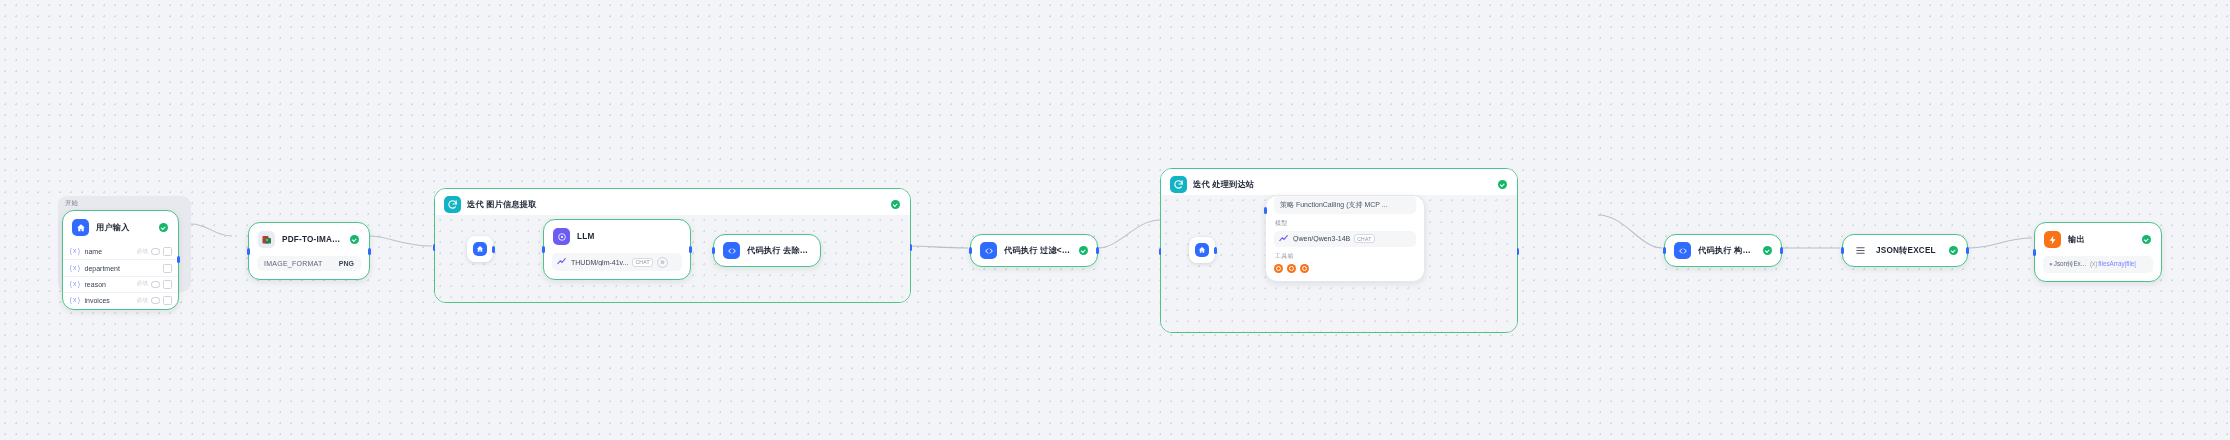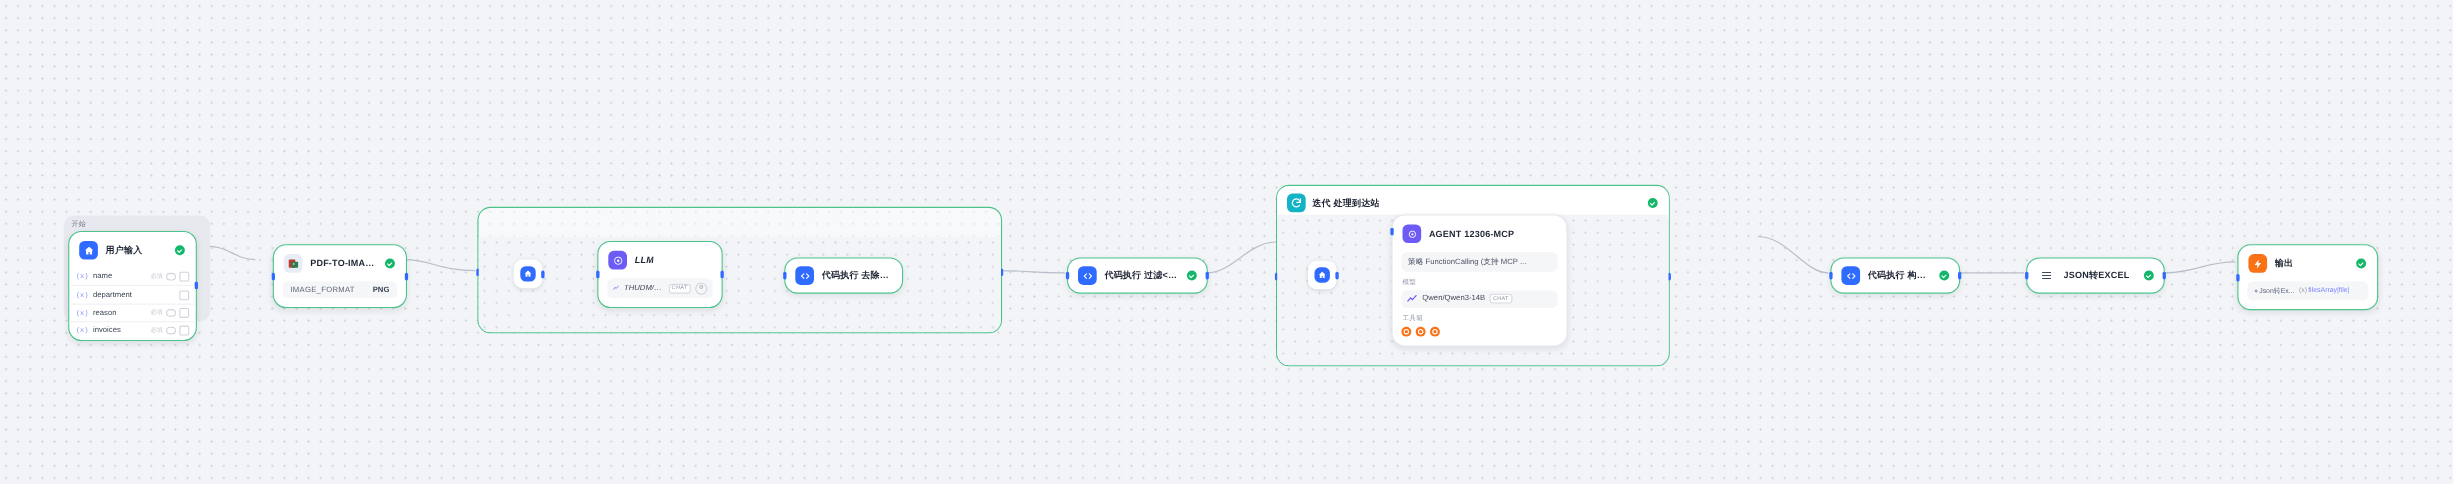--- a/index.html
+++ b/index.html
@@ -256,31 +256,41 @@
         <span class="k">IMAGE_FORMAT</span>
         <span class="v">PNG</span>
       </div>
     </div>
   </div>
 
   <div class="group" style="left:434px;top:188px;width:477px;height:115px;">
     <span class="handle l" style="top:58px"></span>
     <span class="handle r" style="top:58px"></span>
     <div class="group-body"></div>
+    <div class="group-head">
+      <span class="nico" style="background:#12b3c4">
+        <svg width="11" height="11" viewBox="0 0 24 24" fill="none" stroke="#fff" stroke-width="2.4" stroke-linecap="round">
+            <path d="M20 11a8 8 0 1 0-1.8 6"></path>
+            <path d="M20 4v7h-7"></path>
+          </svg>
+      </span>
+      <span class="ntitle">迭代 图片信息提取</span>
+      <span class="gcheck"></span>
+    </div>
 
     <div class="iterstart" style="left:32px;top:47px;">
       <span class="handle r"></span>
       <span class="inner">
         <svg width="8" height="8" viewBox="0 0 24 24">
             <path d="M12 3 3 11h2.4v9h5.2v-5.6h2.8V20h5.2v-9H21z" fill="#fff"></path>
           </svg>
       </span>
     </div>
 
-    <div class="node" style="left:108px;top:30px;width:114px;font-style:italic;">
+    <div class="node" style="left:108px;top:30px;width:148px;">
       <span class="handle l"></span>
       <span class="handle r"></span>
       <div class="node-head">
         <span class="nico" style="background:#6d5bf5">
           <svg width="10" height="10" viewBox="0 0 24 24">
               <circle cx="12" cy="12" r="8" fill="none" stroke="#fff" stroke-width="2"></circle>
               <circle cx="12" cy="12" r="2.6" fill="#fff"></circle>
             </svg>
         </span>
         <span class="ntitle">LLM</span>
@@ -345,29 +355,20 @@
       <span class="handle r"></span>
       <span class="inner">
         <svg width="8" height="8" viewBox="0 0 24 24">
             <path d="M12 3 3 11h2.4v9h5.2v-5.6h2.8V20h5.2v-9H21z" fill="#fff"></path>
           </svg>
       </span>
     </div>
 
     <div class="node" style="left:104px;top:26px;width:160px;border-color:#e4e7ec;">
       <span class="handle l" style="top:14px"></span>
-      <div class="node-head">
-        <span class="nico" style="background:#6d5bf5">
-          <svg width="10" height="10" viewBox="0 0 24 24" fill="none" stroke="#fff" stroke-width="2">
-              <circle cx="12" cy="12" r="7"></circle>
-              <circle cx="12" cy="12" r="2.4" fill="#fff" stroke="none"></circle>
-            </svg>
-        </span>
-        <span class="ntitle">AGENT 12306-MCP</span>
-      </div>
       <div class="node-body">
         <div class="strategy">
           <span>策略</span>
           <span>FunctionCalling (支持 MCP ...</span>
         </div>
         <div class="seclabel">模型</div>
         <div class="modelrow">
           <svg width="10" height="8" viewBox="0 0 24 16">
               <path d="M2 12 8 5l4 4 8-9" stroke="#6d5bf5" stroke-width="2.6" fill="none" stroke-linecap="round"></path>
             </svg>

